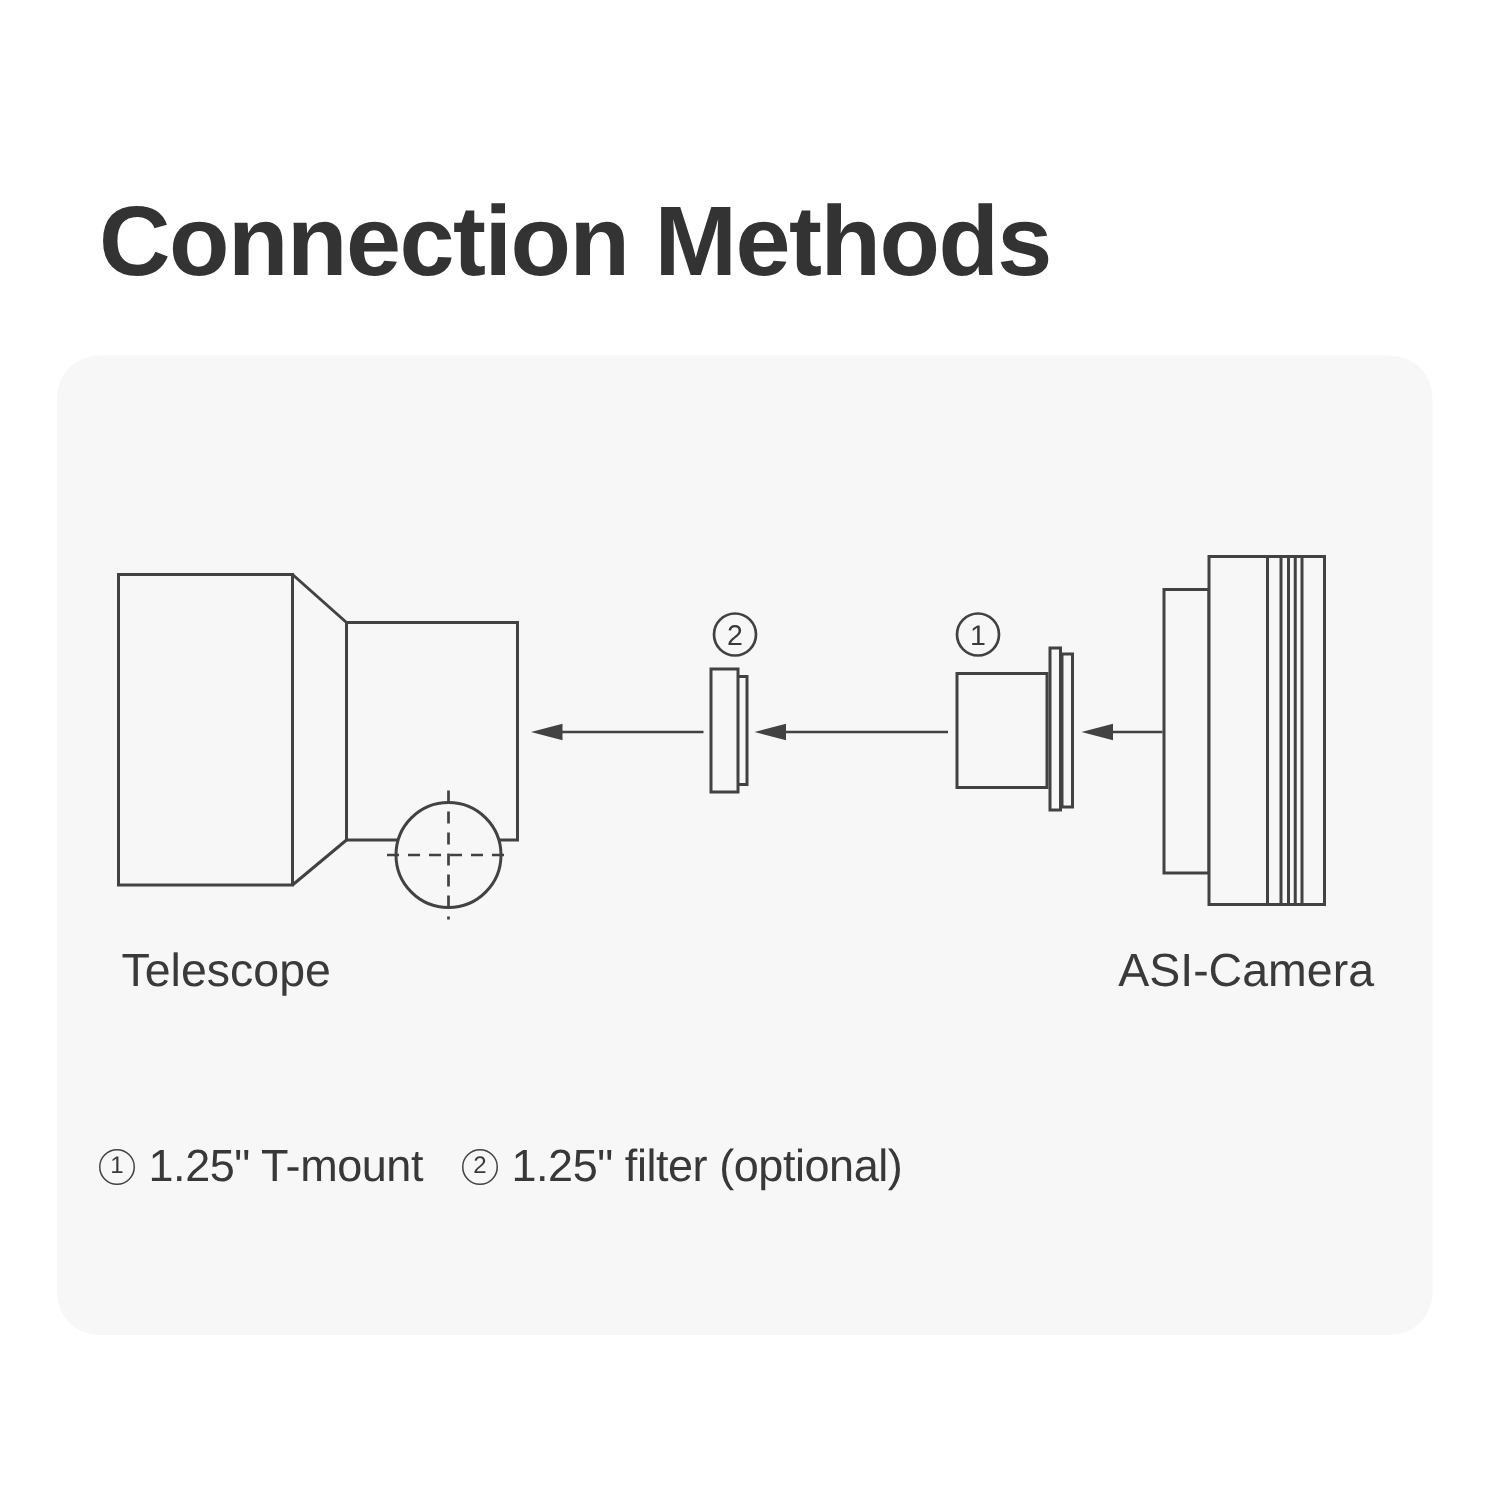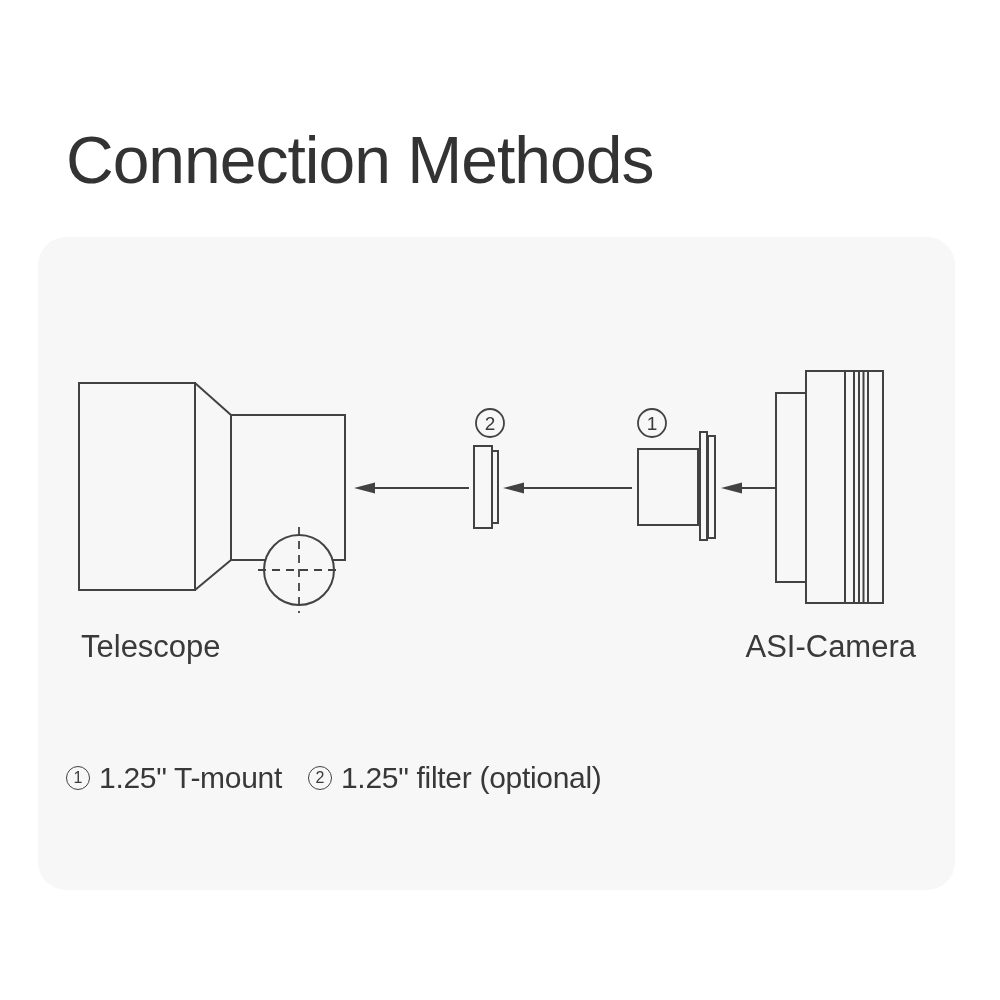--- a/index.html
+++ b/index.html
@@ -15,21 +15,21 @@
     position: relative;
     width: 1000px;
     height: 1000px;
     background: #ffffff;
   }
   .page-title {
     position: absolute;
     left: 66px;
     top: 127px;
     font-size: 66px;
-    font-weight: 400;
+    font-weight: 700;
     letter-spacing: -1px;
     color: #333333;
     line-height: 1;
     white-space: nowrap;
   }
   .panel {
     position: absolute;
     left: 38px;
     top: 237px;
     width: 917px;

